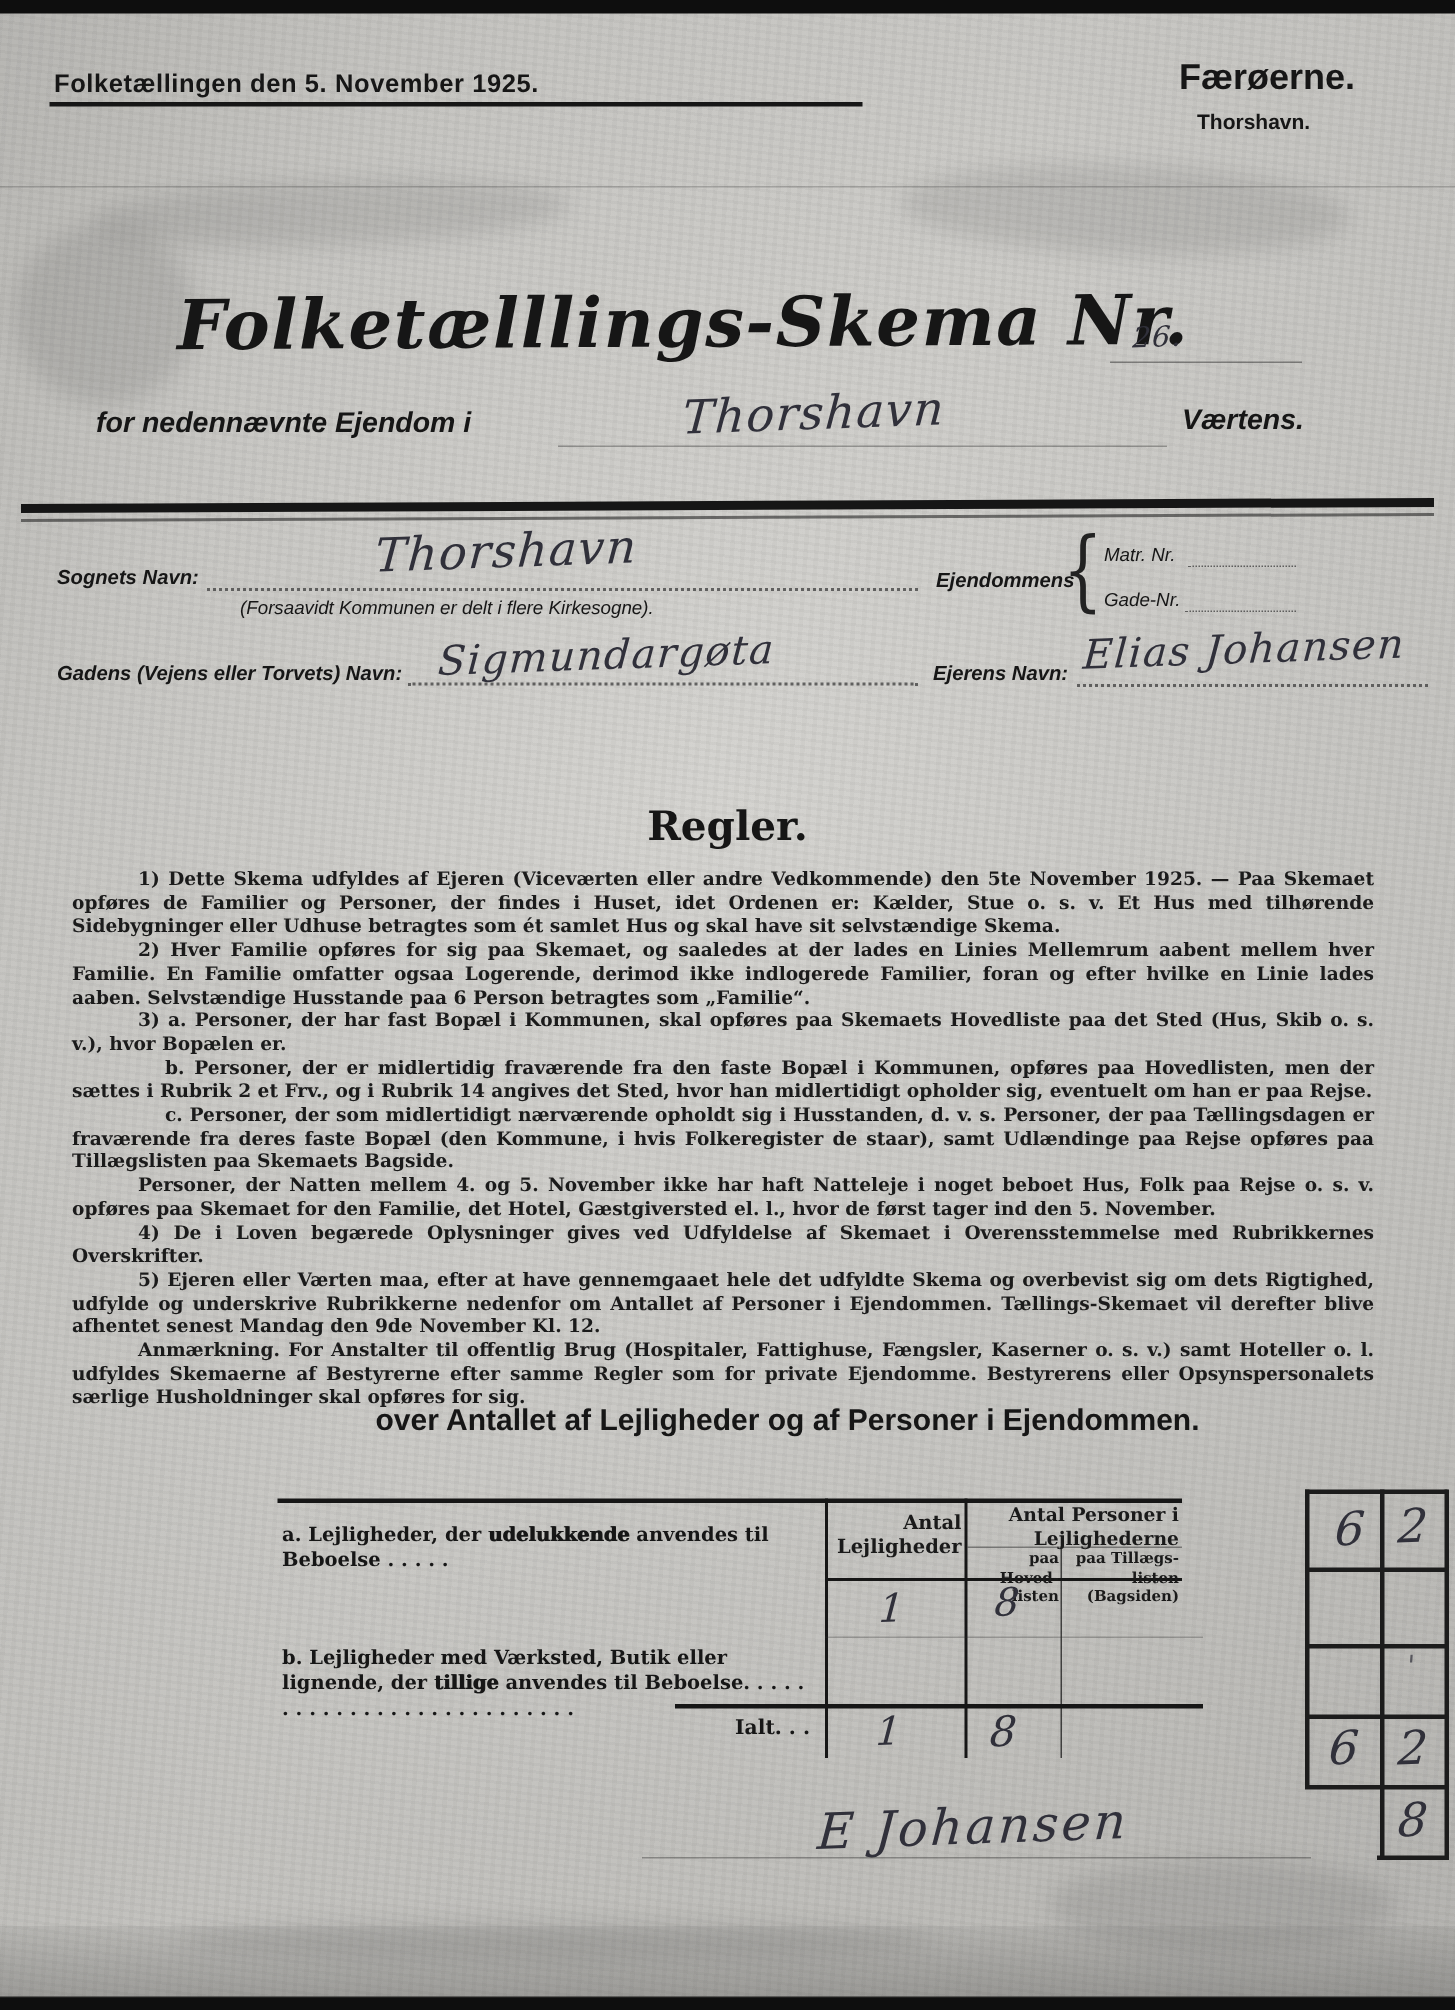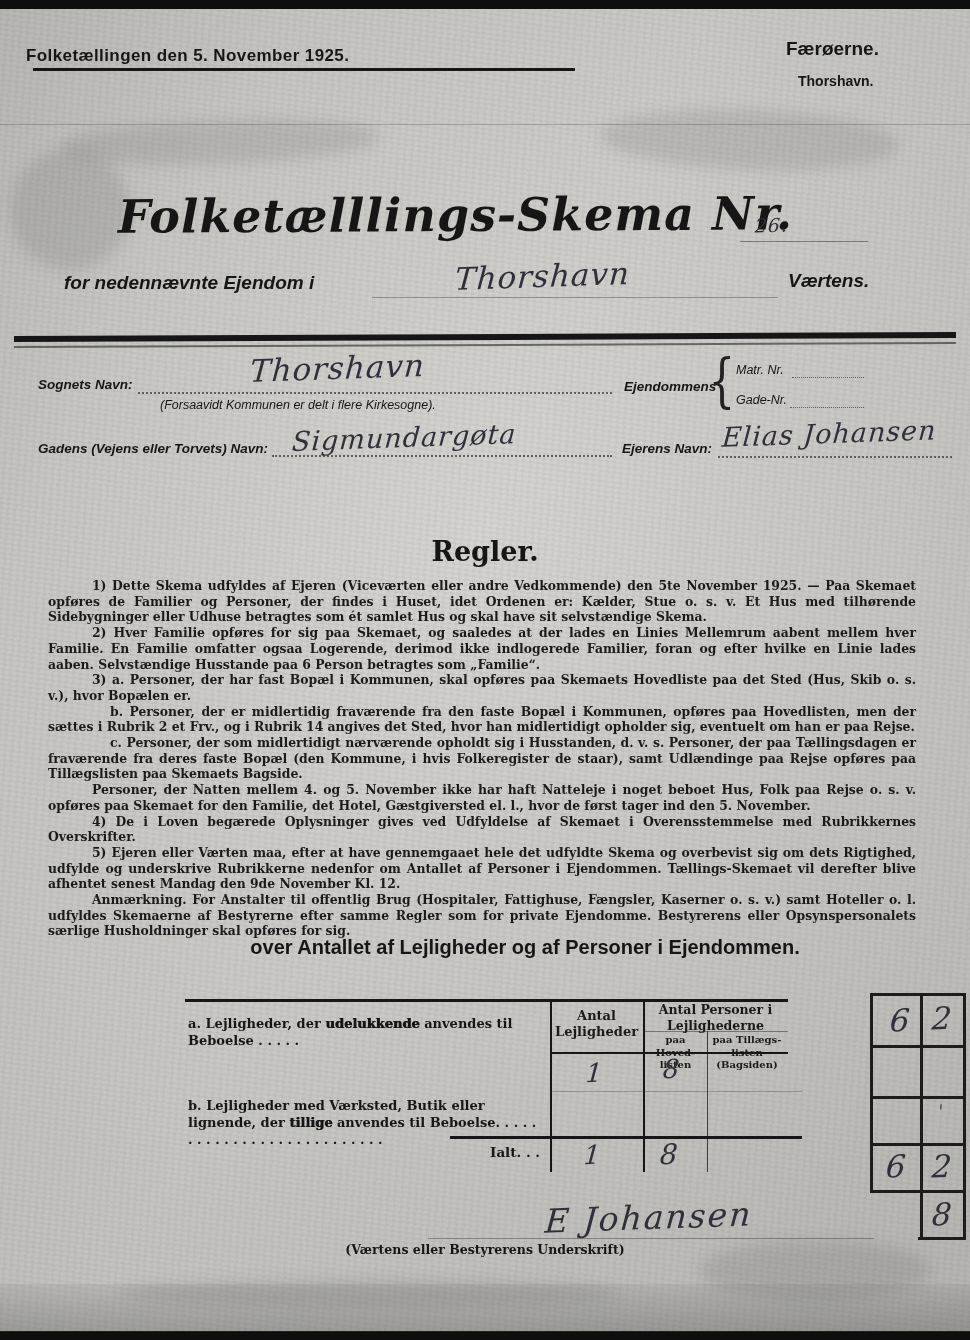--- a/index.html
+++ b/index.html
@@ -44,43 +44,43 @@
   .rules{width:868px;font-family:"DejaVu Serif",serif;font-weight:700;font-size:12.4px;
     line-height:15.7px;text-align:justify;color:#1b1b1b;}
   .rules p{margin:0;text-indent:44px;}
   .rules p.sub{text-indent:62px;}
 
   .sum-title{width:100%;text-align:center;font-weight:700;font-size:29px;letter-spacing:1px;}
   .sum-sub{width:100%;text-align:center;font-weight:700;font-size:20px;margin-left:40px;}
   .sum-note{width:100%;text-align:center;font-weight:700;font-size:12.5px;}
 
   .tserif{font-family:"DejaVu Serif",serif;font-weight:700;color:#1a1a1a;}
-  .th-c{position:absolute;text-align:center;line-height:1.25;}
+  .th-c{position:absolute;text-align:right;line-height:1.25;}
   .row-label{position:absolute;font-family:"DejaVu Serif",serif;font-weight:700;font-size:13px;line-height:1.3;}
   .xbold{font-weight:700;text-shadow:.6px 0 0 #1a1a1a;}
   .gridline{position:absolute;background:#1c1c1c;}
   .caption{font-family:"DejaVu Serif",serif;font-weight:700;font-size:12.5px;white-space:nowrap;}
 </style>
 </head>
 <body>
 
 <div class="page">
 
   <div class="bar" style="left:0;top:0;width:970px;height:9px;"></div>
   <div class="bar" style="left:0;top:1331px;width:970px;height:9px;"></div>
   <div class="abs" style="left:0;top:1284px;width:970px;height:48px;background:linear-gradient(180deg,rgba(90,90,88,.10),rgba(70,70,68,.30));"></div>
   <div class="smudge" style="left:60px;top:120px;width:320px;height:44px;transform:rotate(-2deg);"></div>
   <div class="smudge" style="left:600px;top:110px;width:300px;height:60px;transform:rotate(2deg);"></div>
   <div class="smudge" style="left:10px;top:150px;width:120px;height:120px;"></div>
   <div class="smudge" style="left:120px;top:1280px;width:500px;height:26px;"></div>
   <div class="smudge" style="left:700px;top:1240px;width:230px;height:60px;"></div>
 
-  <div class="abs hdr-left" style="left:26px;top:46px;">Folketællingen den 5. November 1925.</div>
+  <div class="abs hdr-left" style="left:36px;top:46px;">Folketællingen den 5. November 1925.</div>
   <div class="rule-line" style="left:33px;top:68px;width:542px;height:3px;"></div>
-  <div class="abs hdr-right" style="left:786px;top:38px;font-size:19px;">Færøerne.</div>
+  <div class="abs hdr-right" style="left:786px;top:38px;font-size:24px;">Færøerne.</div>
   <div class="abs hdr-right" style="left:798px;top:73px;font-size:14px;">Thorshavn.</div>
   <div class="thinline" style="left:0;top:124px;width:970px;opacity:.5;"></div>
 
   <div class="abs doc-title" style="left:118px;top:188px;">Folketælllings-Skema Nr.</div>
   <div class="abs hand hand-sm" style="left:755px;top:214px;">26.</div>
   <div class="thinline" style="left:740px;top:241px;width:128px;"></div>
 
   <div class="abs sub-bold" style="left:64px;top:272px;">for nedennævnte Ejendom i</div>
   <div class="thinline" style="left:372px;top:297px;width:406px;opacity:.75;"></div>
   <div class="abs hand hand-lg" style="left:455px;top:258px;">Thorshavn</div>
@@ -159,15 +159,14 @@
 
   <div class="abs hand hand-lg" style="left:890px;top:1002px;">6</div>
   <div class="abs hand hand-lg" style="left:932px;top:1000px;">2</div>
   <div class="abs hand hand-sm" style="left:938px;top:1100px;opacity:.7;">'</div>
   <div class="abs hand hand-lg" style="left:886px;top:1148px;">6</div>
   <div class="abs hand hand-lg" style="left:932px;top:1148px;">2</div>
   <div class="abs hand hand-lg" style="left:932px;top:1196px;">8</div>
 
   <div class="abs hand" style="left:545px;top:1198px;font-size:33px;letter-spacing:2px;">E Johansen</div>
   <div class="thinline" style="left:428px;top:1238px;width:446px;opacity:.8;"></div>
-  <div class="abs caption" style="left:0;top:1242px;width:100%;text-align:center;">(Værtens eller Bestyrerens Underskrift)</div>
 
 </div>
 
 </body></html>

